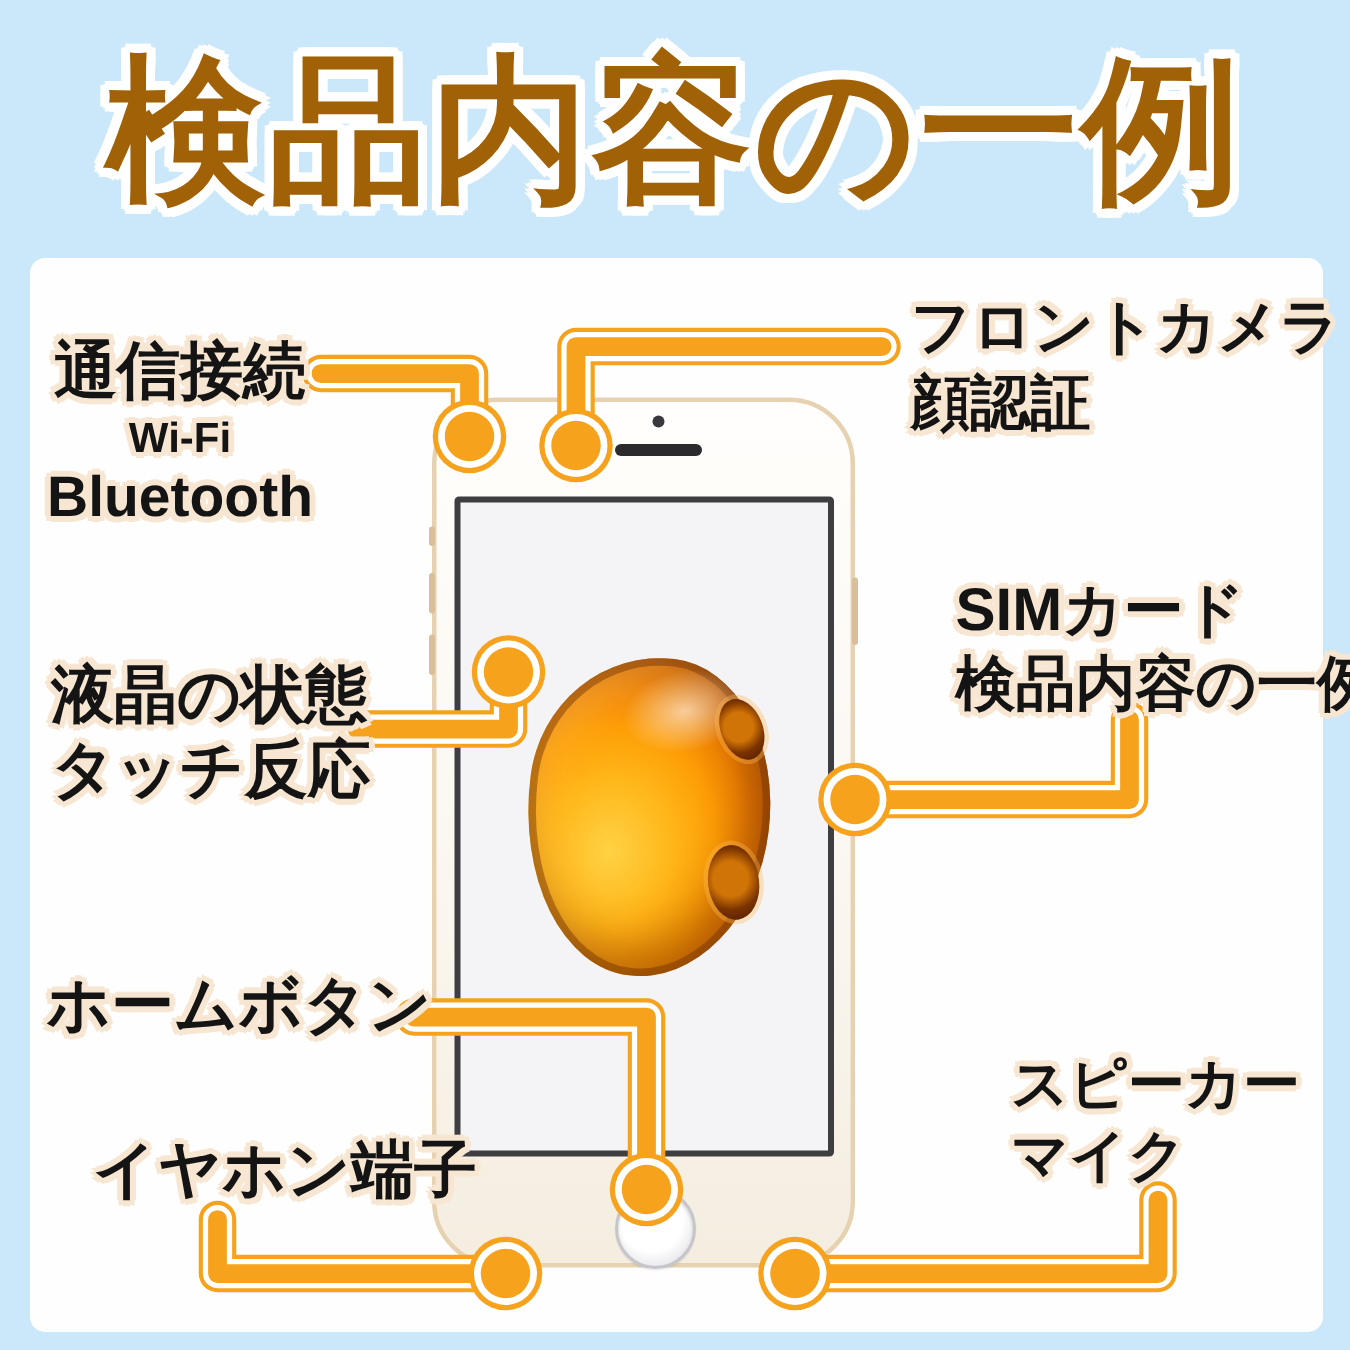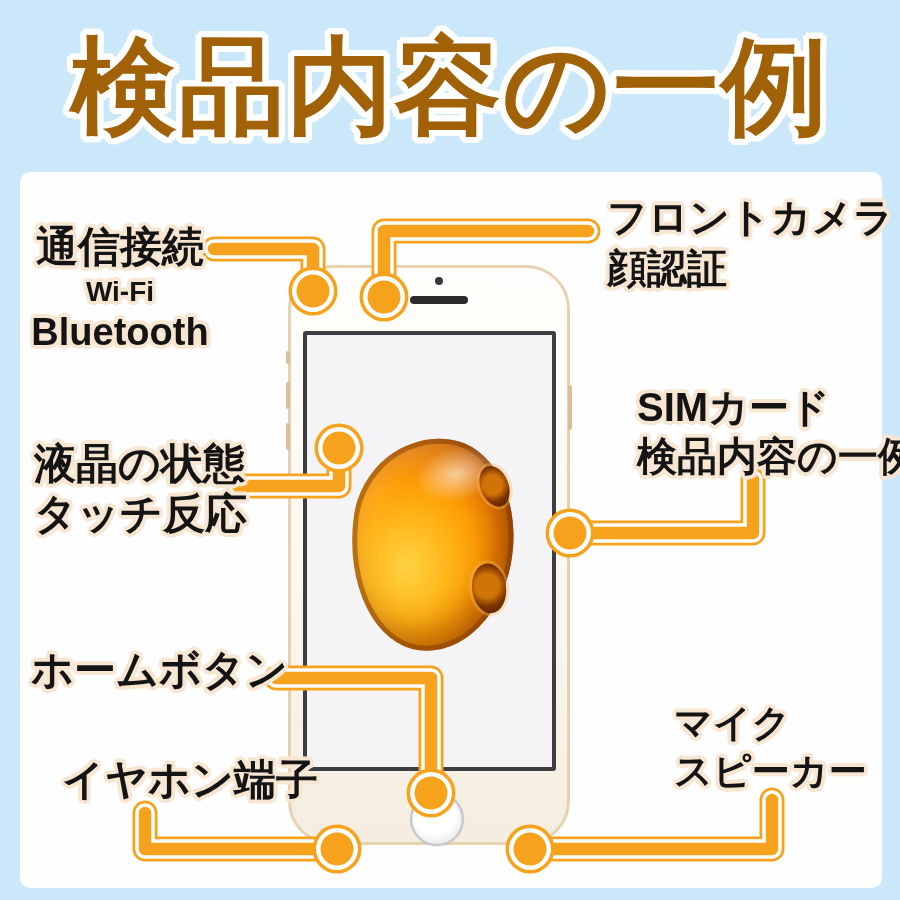--- a/index.html
+++ b/index.html
@@ -167,22 +167,22 @@
 
   <div class="label lbl-home">
     <div>ホームボタン</div>
   </div>
 
   <div class="label lbl-ear">
     <div>イヤホン端子</div>
   </div>
 
   <div class="label lbl-mic">
+    <div>スピーカー</div>
     <div>マイク</div>
-    <div>スピーカー</div>
   </div>
 
   <svg class="overlay" width="900" height="900" viewBox="0 0 900 900">
 
     <g>
       <path class="lo" d="M 214 249 H 313 V 291"></path>
       <path class="lw" d="M 214 249 H 313 V 291"></path>
       <path class="lc" d="M 214 249 H 313 V 291"></path>
       <circle cx="313" cy="291" r="24.5" fill="#F6A21D"></circle>
       <circle cx="313" cy="291" r="21" fill="#FFFFFF"></circle>

